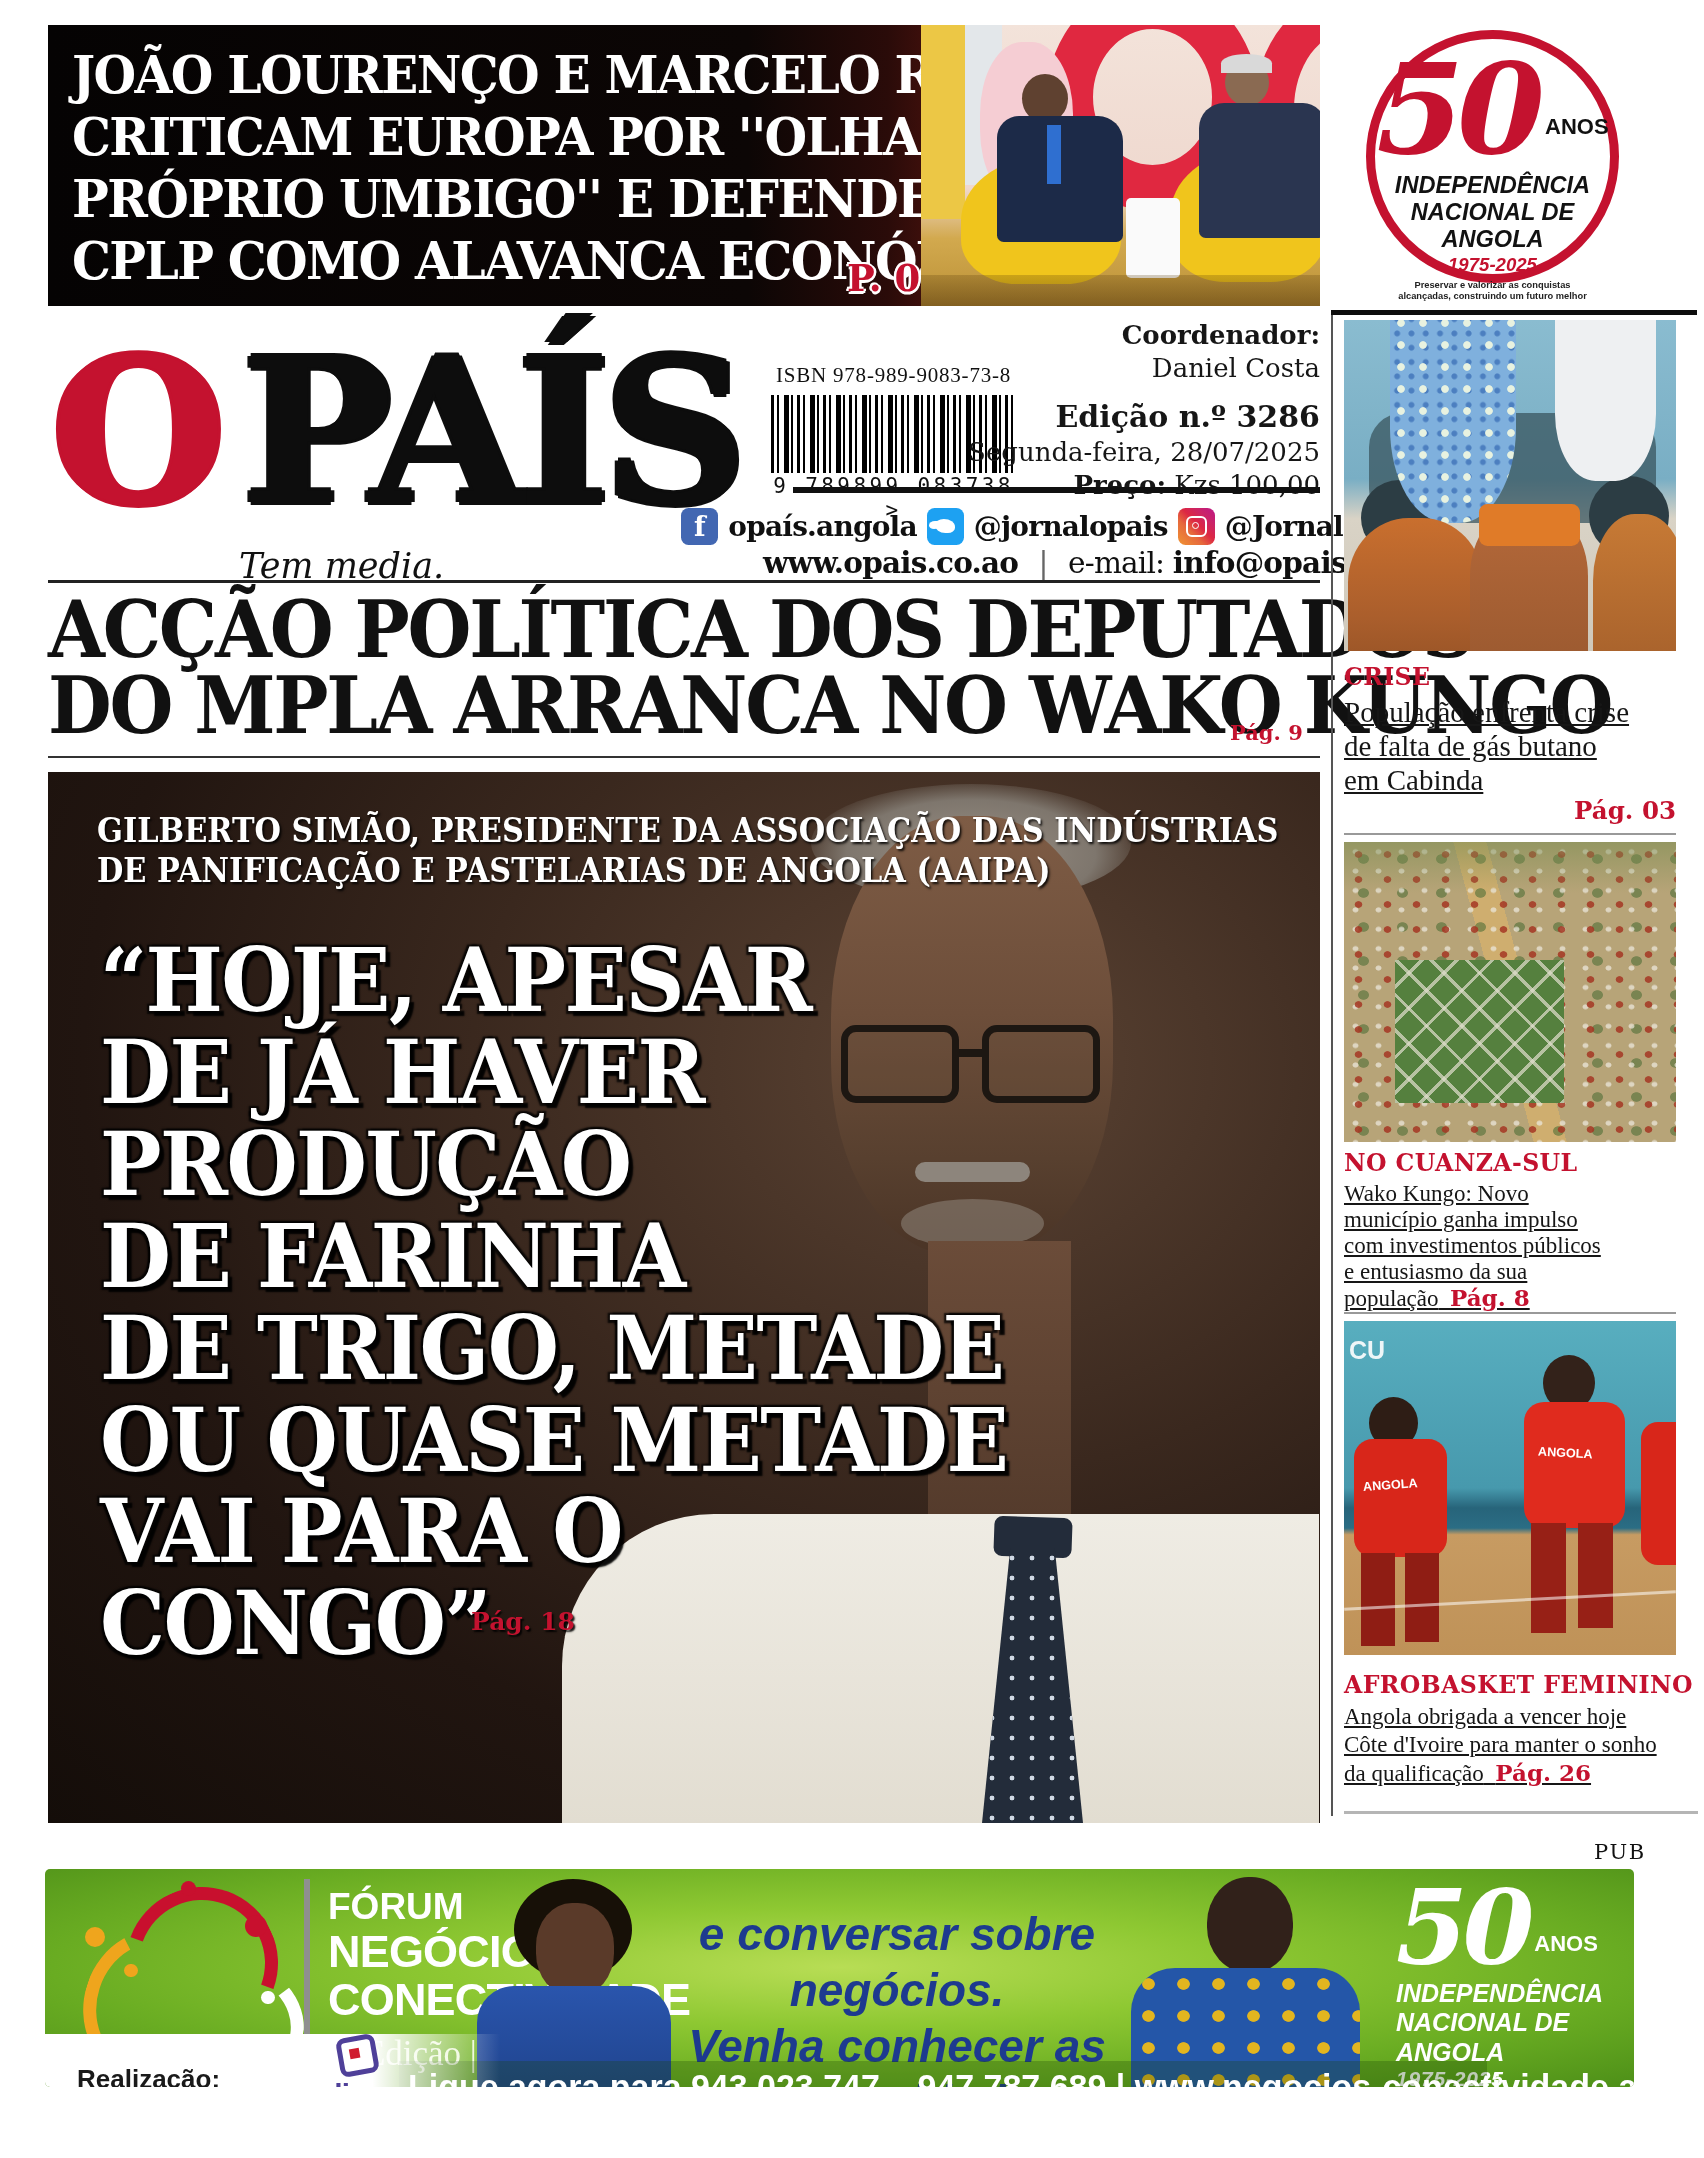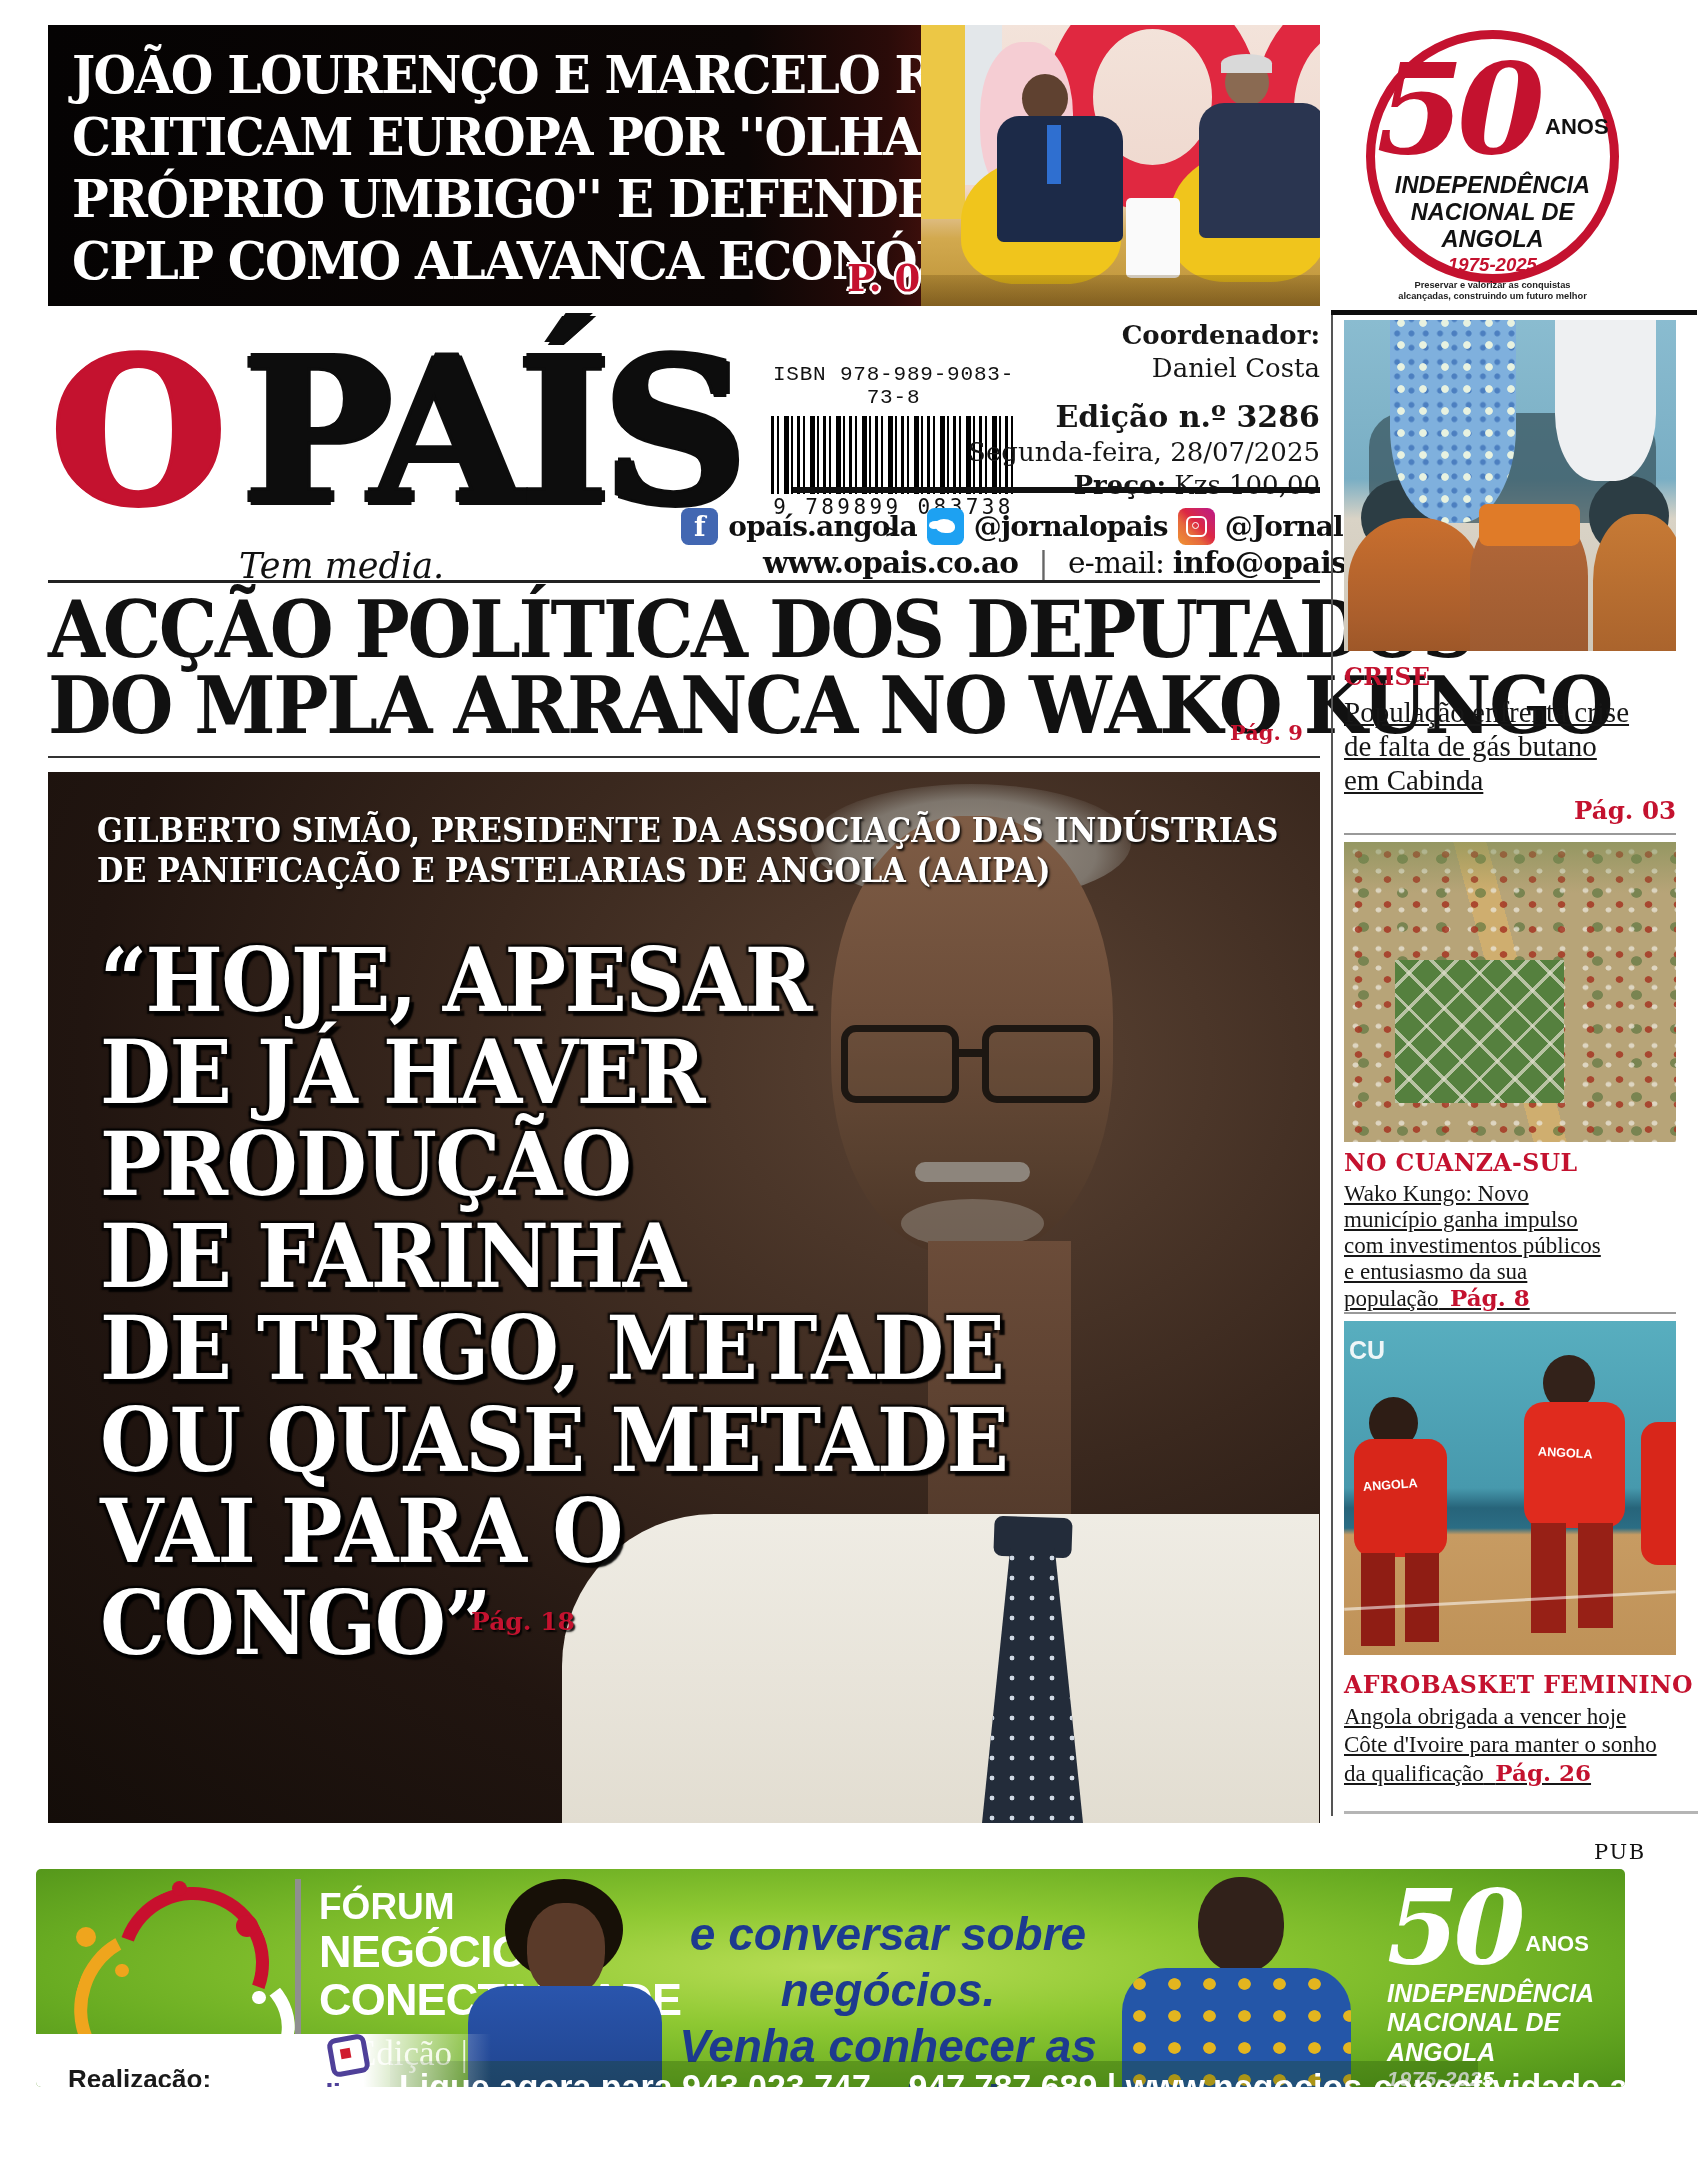--- a/index.html
+++ b/index.html
@@ -30,21 +30,21 @@
   .byears{font-family:"Liberation Sans",sans-serif;font-weight:bold;font-style:italic;
           font-size:18.6px;color:#c4122f;line-height:23.6px;}
   .btag{font-family:"Liberation Sans",sans-serif;font-weight:bold;font-size:9.3px;line-height:11px;color:#222;}
 
   
   #logo{left:51px;top:331px;font-size:201px;line-height:201px;letter-spacing:-8.4px;white-space:nowrap;}
   #logo .o{color:#c4122f;text-shadow:3.4px 0 currentColor,-3.4px 0 currentColor,0 3.4px currentColor,0 -3.4px currentColor;}
   #logo .pais{color:#0d0d0d;margin-left:23.6px;text-shadow:3.4px 0 currentColor,-3.4px 0 currentColor,0 3.4px currentColor,0 -3.4px currentColor;}
   #tagline{left:239px;top:546px;font-style:italic;font-size:35px;color:#111;}
   #isbn-block{left:763px;top:363px;width:261px;text-align:center;}
-  #isbn-text{font-family:Liberation Mono, monospace;font-size:21px;color:#111;letter-spacing:0.8px;}
+  #isbn-text{font-family:Liberation Serif, serif;font-size:21px;color:#111;letter-spacing:0.8px;}
   #barcode{margin:6.7px auto 0;width:245px;height:78px;
      background:repeating-linear-gradient(90deg,#000 0 3.4px,#fff 3.4px 5.9px,#000 5.9px 7.6px,#fff 7.6px 12.6px,#000 12.6px 17.7px,#fff 17.7px 20px,#000 20px 22px,#fff 22px 26px);}
   #barcode-digits{font-family:"DejaVu Sans Mono",monospace;font-size:21px;letter-spacing:3.4px;color:#111;margin-top:1.7px;}
   #meta{left:928px;top:319px;width:392px;text-align:right;color:#161616;}
   .meta-row{font-size:26px;line-height:33px;}
   .meta-bold{font-weight:bold;}
   #meta-edition{font-size:30px;line-height:39px;font-weight:bold;margin-top:11.8px;}
   #thick-rule{left:793px;top:487px;width:527px;height:5.9px;background:#101010;}
   #social{left:784px;top:503px;width:535px;height:46px;display:flex;justify-content:center;align-items:center;gap:10px;}
   .handle{font-size:28px;font-weight:bold;color:#101010;letter-spacing:-0.8px;}
@@ -70,21 +70,21 @@
   .quote-line{color:#fff;font-size:88px;line-height:92px;letter-spacing:-1.7px;white-space:nowrap;
      text-shadow:5px 5px 1.7px rgba(0,0,0,.95),-2.5px -2.5px 1.7px rgba(0,0,0,.8),2.5px -2.5px 1.7px rgba(0,0,0,.8),-2.5px 2.5px 1.7px rgba(0,0,0,.8);}
   #pag18{font-size:25px;text-shadow:1.7px 1.7px 1.7px rgba(0,0,0,.9);}
 
   
   .side-tag{font-size:23.6px;font-weight:bold;color:#c4122f;font-family:"DejaVu Serif",serif;letter-spacing:0.4px;}
   .side-text{font-family:"Liberation Serif","DejaVu Serif",serif;color:#161616;text-decoration:underline;}
   .inline-pag{font-weight:bold;color:#c4122f;font-family:"DejaVu Serif",serif;}
 
   
-  #ad{left:36px;top:1869px;width:1589px;height:218px;border-radius:5px;overflow:hidden;
+  #ad{left:45px;top:1869px;width:1589px;height:218px;border-radius:5px;overflow:hidden;
       background:radial-gradient(ellipse at 50% 45%,#b8dd55 0%,#8ec832 35%,#69ac22 70%,#4d8f18 100%);}
   .forum-t1{font-family:"Liberation Sans",sans-serif;font-weight:bold;font-size:37px;line-height:42px;color:#fff;}
   .forum-t2{font-family:"Liberation Sans",sans-serif;font-weight:bold;font-size:45px;line-height:48px;color:#fff;letter-spacing:-0.8px;}
   #forum-ed{font-family:"Liberation Serif",serif;font-size:35px;color:#eef8da;}
   .slogan{font-family:"Liberation Sans",sans-serif;font-weight:bold;font-style:italic;
           font-size:46px;line-height:56px;color:#1d3a8f;text-align:center;}
   #contact{font-family:"Liberation Sans",sans-serif;font-weight:bold;font-size:35px;color:#fff;
            line-height:52px;text-align:center;white-space:nowrap;}
   #realiza{font-family:"Liberation Sans",sans-serif;font-weight:bold;font-size:26px;color:#1a1a1a;}
   .mn-word{font-family:"Liberation Sans",sans-serif;font-weight:bold;font-size:29.5px;letter-spacing:-0.8px;}

